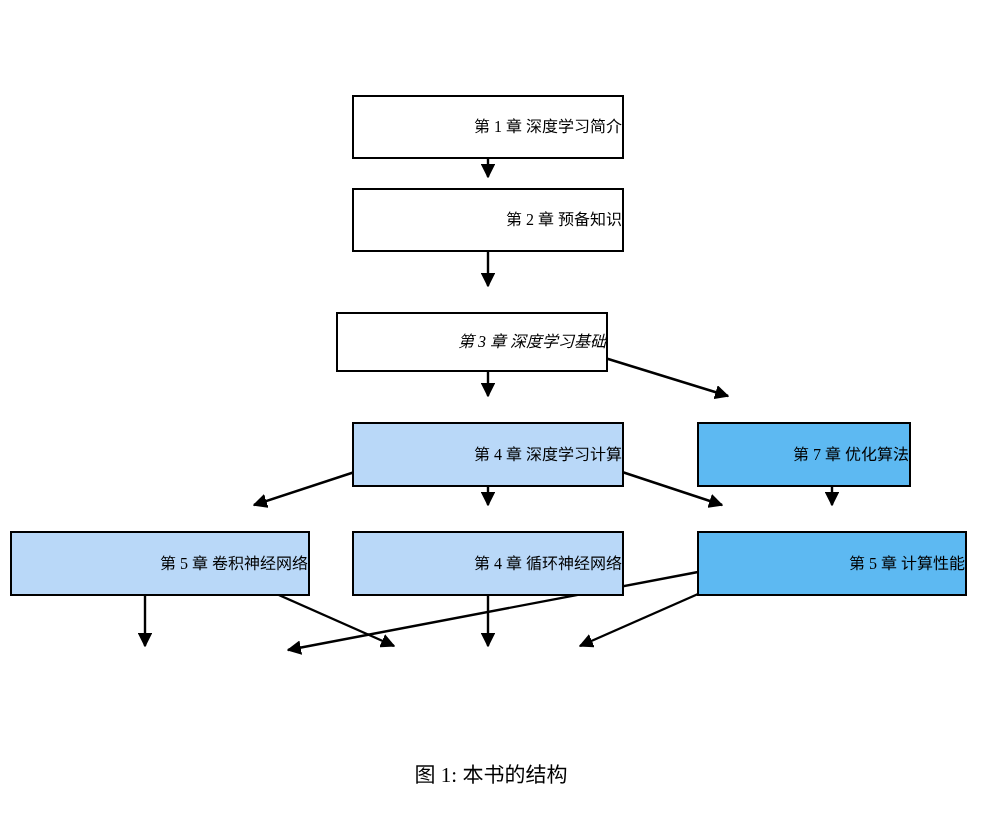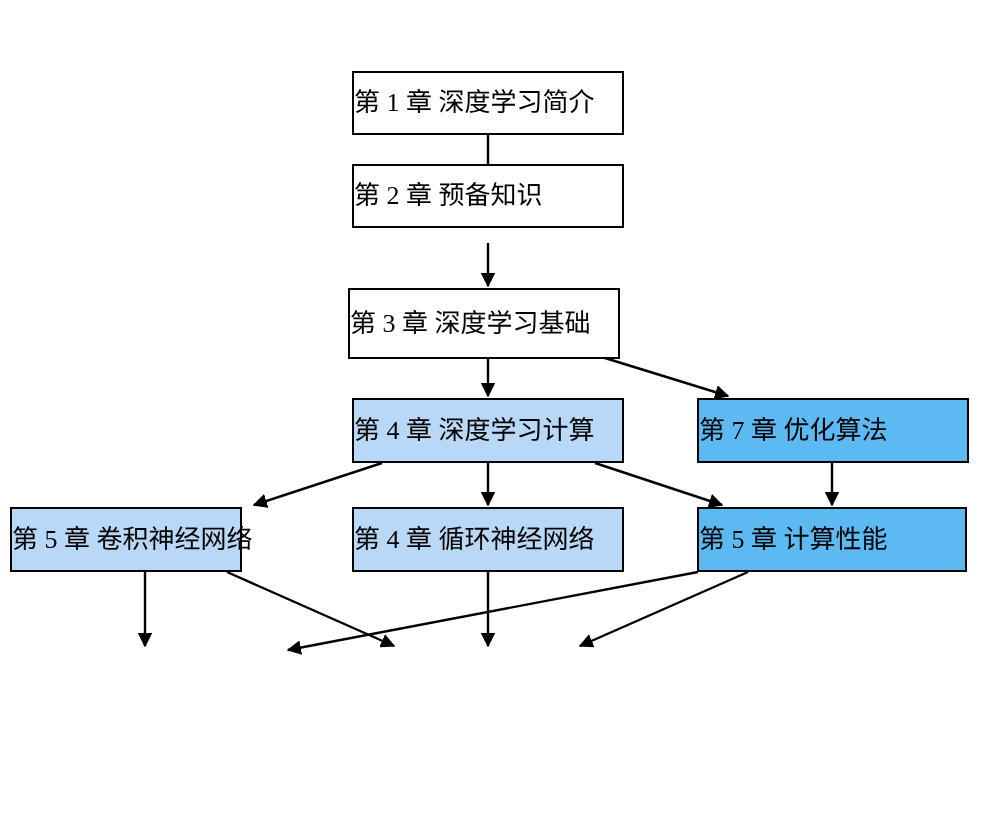--- a/index.html
+++ b/index.html
@@ -18,34 +18,35 @@
     font-family:"Liberation Serif","DejaVu Serif",serif;
     color:var(--text);
     overflow:hidden;
   }
   .arrows{position:absolute;left:0;top:0;width:982px;height:829px;}
   .arrows line{stroke:var(--line);stroke-width:2.4px;}
   .node{
     position:absolute;
     box-sizing:border-box;
     border:2.5px solid var(--line);
-    display:flex;align-items:center;justify-content:flex-start;
-    font-size:26px;line-height:1;
+    display:flex;align-items:center;justify-content:flex-end;
+    font-size:16px;line-height:1;
     white-space:nowrap;
     background:var(--fill-white);
+    margin-top:24px;
   }
   .fill-white{background:var(--fill-white);}
   .fill-light{background:var(--fill-light);}
   .fill-dark{background:var(--fill-dark);}
   .n-ch1 {left:352px;top:71px; width:272px;height:64px;}
   .n-ch2 {left:352px;top:164px;width:272px;height:64px;}
-  .n-ch3 {left:348px;top:288px;width:272px;height:71px;}
+  .n-ch3 {left:336px;top:288px;width:272px;height:60px;font-style:italic;}
   .n-ch4 {left:352px;top:398px;width:272px;height:65px;}
-  .n-ch7 {left:697px;top:398px;width:272px;height:65px;}
-  .n-ch5 {left:10px; top:507px;width:232px;height:65px;}
+  .n-ch7 {left:697px;top:398px;width:214px;height:65px;}
+  .n-ch5 {left:10px; top:507px;width:300px;height:65px;}
   .n-ch6 {left:352px;top:507px;width:272px;height:65px;}
   .n-ch8 {left:697px;top:507px;width:270px;height:65px;}
   .n-ch9 {left:10px; top:648px;width:272px;height:65px;}
   .n-ch10{left:352px;top:648px;width:272px;height:65px;}
   .caption{
     position:absolute;
     left:0;top:758px;width:982px;
     text-align:center;
     font-size:21px;
   }
@@ -94,14 +95,15 @@
   <div class="node n-ch5 fill-light">
     <span>第 5 章 卷积神经网络</span>
   </div>
   <div class="node n-ch6 fill-light">
     <span>第 4 章 循环神经网络</span>
   </div>
   <div class="node n-ch8 fill-dark">
     <span>第 5 章 计算性能</span>
   </div>
 
+  <div class="caption">图 1: 本书的结构</div>
 
 </div>
 
 </body></html>

